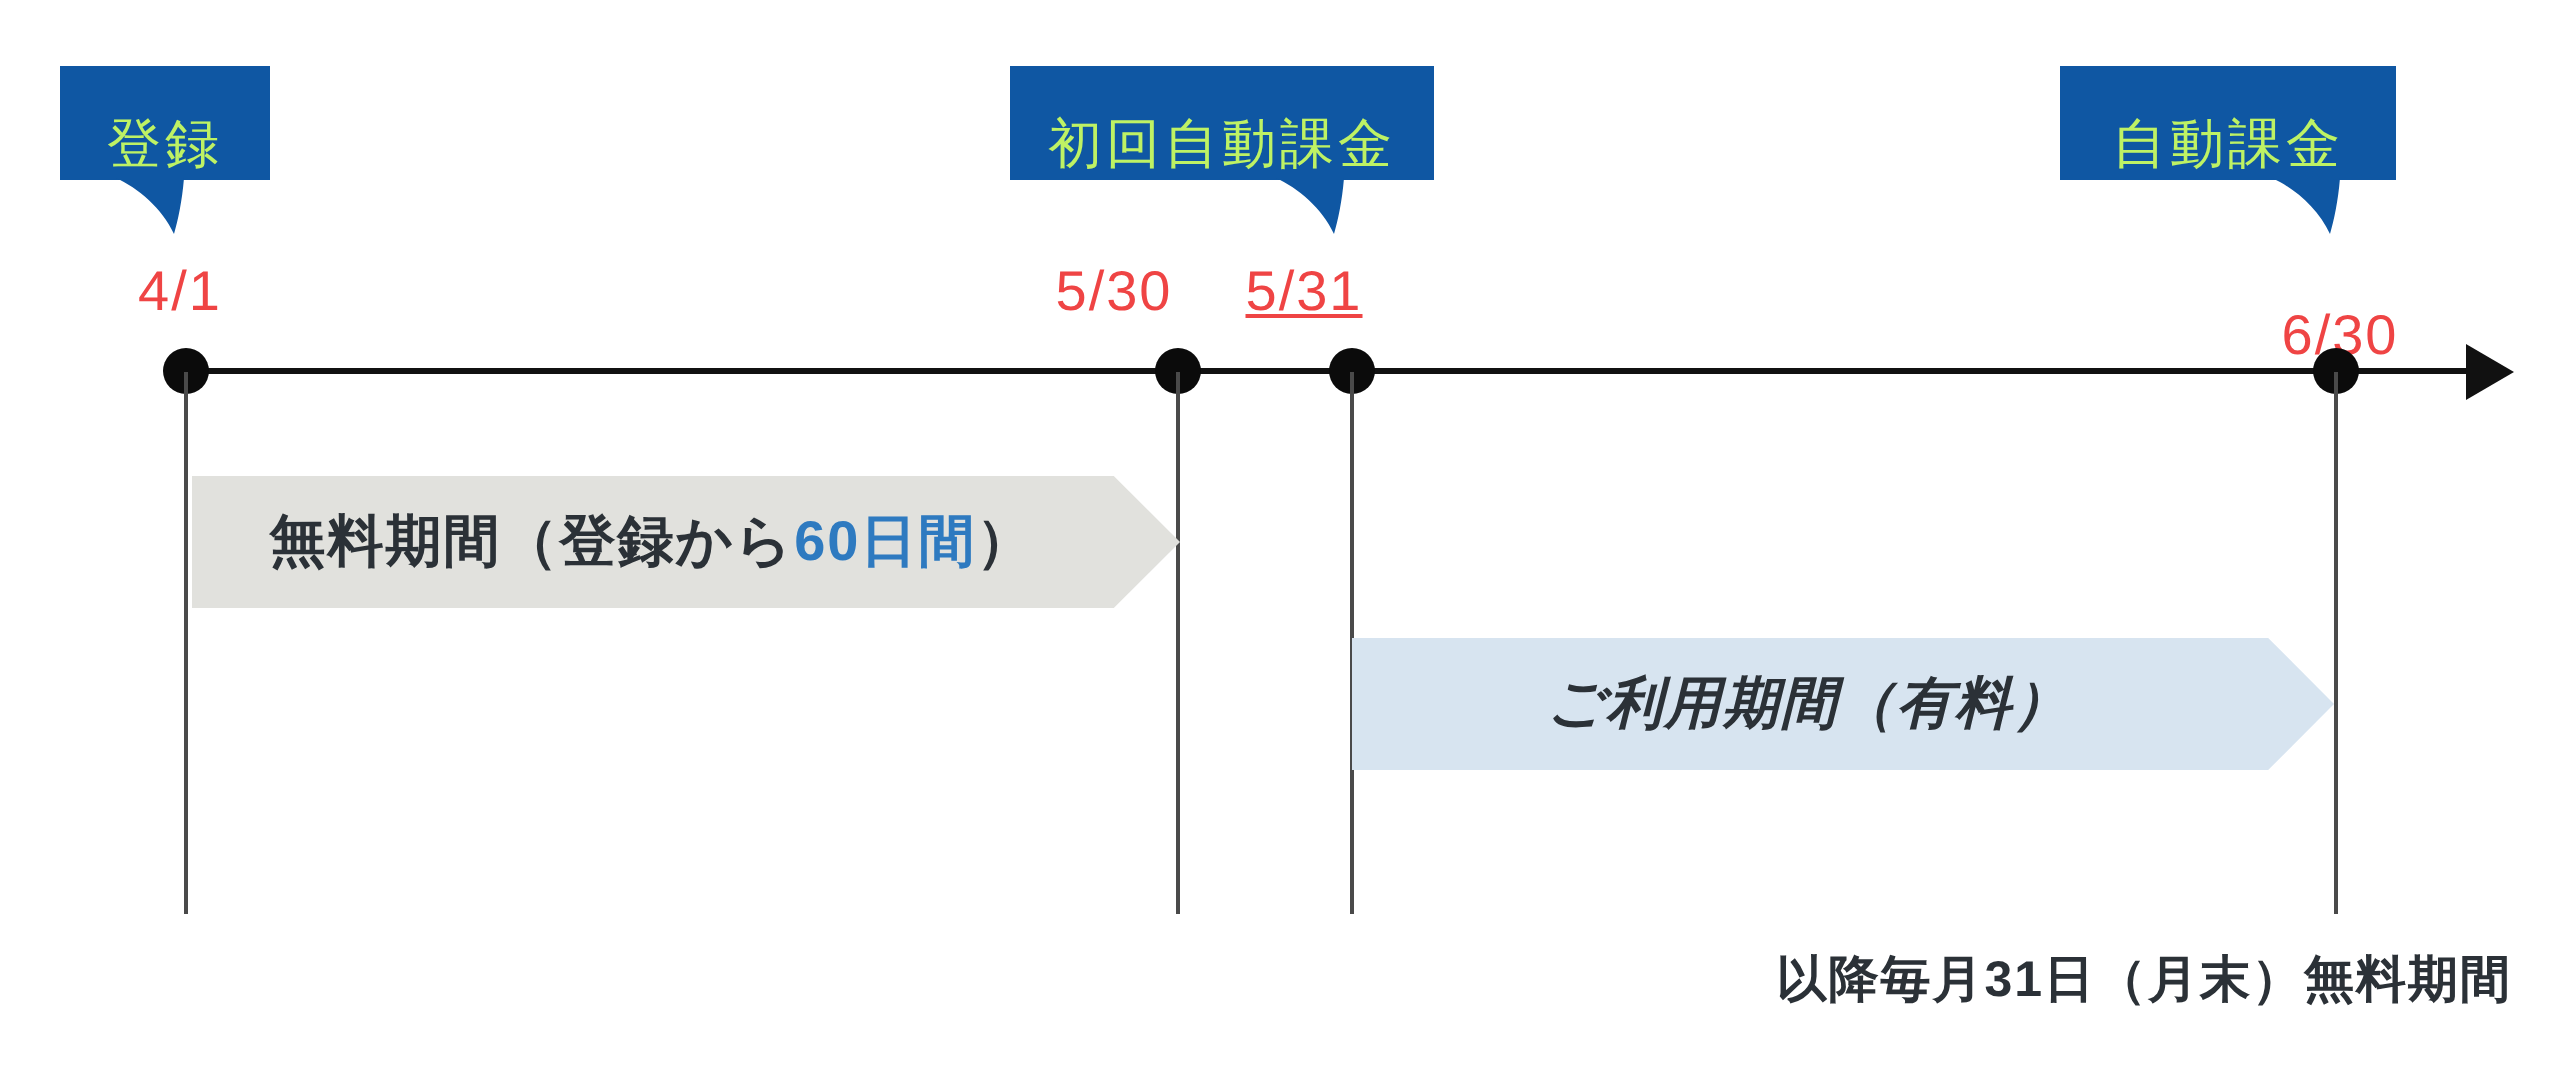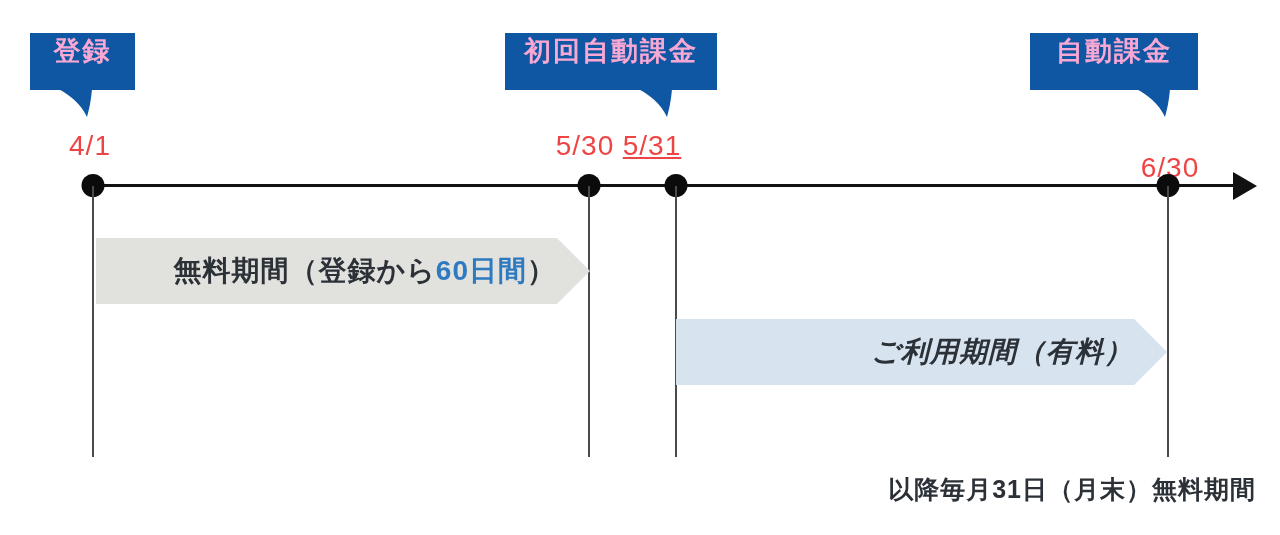--- a/index.html
+++ b/index.html
@@ -14,26 +14,26 @@
     height: 535px;
     background: #ffffff;
     overflow: hidden;
   }
   
   .bubble {
     position: absolute;
     top: 33px;
     height: 57px;
     background: var(--bubble-blue);
-    color: #f9a8d4;
+    color: #bef264;
     display: flex;
-    align-items: flex-start;
+    align-items: flex-end;
     justify-content: center;
     font-size: 27px;
-    font-weight: 700;
+    font-weight: 400;
     letter-spacing: 2px;
   }
   .tail {
     position: absolute;
     width: 40px;
     height: 29px;
   }
   .tail path { fill: var(--bubble-blue); }
   
   .date-label {
@@ -81,21 +81,21 @@
     height: 271px;
     background: #4a4a4a;
     transform: translateX(-50%);
   }
   
   .band {
     position: absolute;
     height: 66px;
     display: flex;
     align-items: center;
-    justify-content: flex-end;
+    justify-content: center;
     clip-path: polygon(0 0, 93.3% 0, 100% 50%, 93.3% 100%, 0 100%);
     font-size: 28px;
     font-weight: 700;
     color: var(--dark-text);
     letter-spacing: 1px;
     white-space: nowrap;
   }
   .band .text-pad { padding-right: 34px; }
   .band-free {
     left: 96px;
@@ -143,21 +143,21 @@
   </svg>
 
   <div class="bubble" style="left:1030px; width:168px;">
     <span>自動課金</span>
   </div>
   <svg class="tail" style="left:1136px; top:89px;" viewBox="0 0 40 29">
     <path d="M0 0 H34 C33 12 31 21 29 28 C23 15 11 5 0 0 Z"></path>
   </svg>
 
   <div class="date-label" style="left:90px;">4/1</div>
-  <div class="date-label" style="left:585px;text-align:center;">5/30</div>
+  <div class="date-label" style="left:557px;text-align:center;">5/30</div>
   <div class="date-label" style="left:652px;text-decoration:underline;">5/31</div>
   <div class="date-label" style="left:1170px;margin-top:22px;">6/30</div>
 
   <div class="axis-line"></div>
   <div class="axis-arrow"></div>
 
   <div class="dot" style="left:93px;"></div>
   <div class="dot" style="left:589px;"></div>
   <div class="dot" style="left:676px;"></div>
   <div class="dot" style="left:1168px;"></div>

